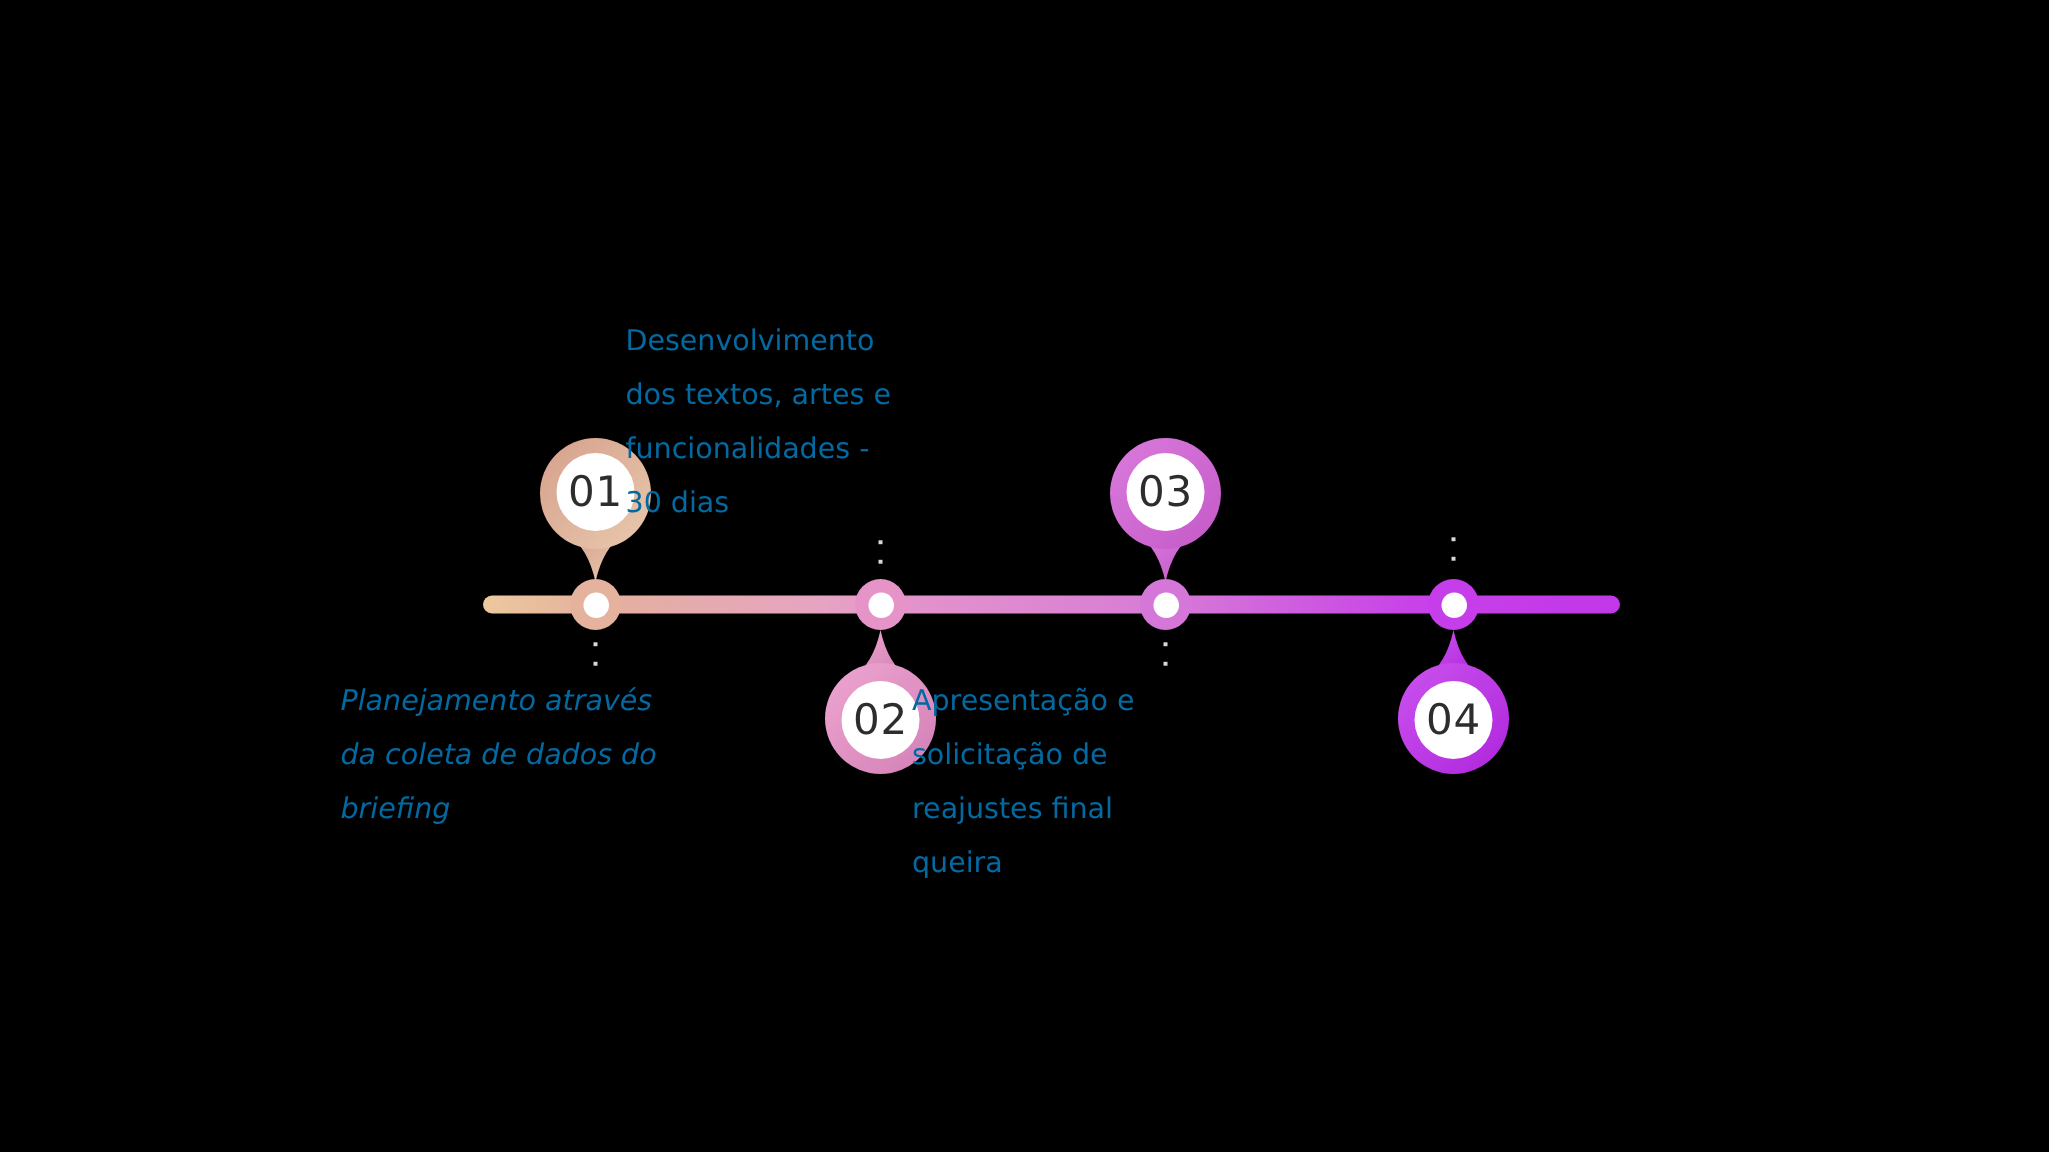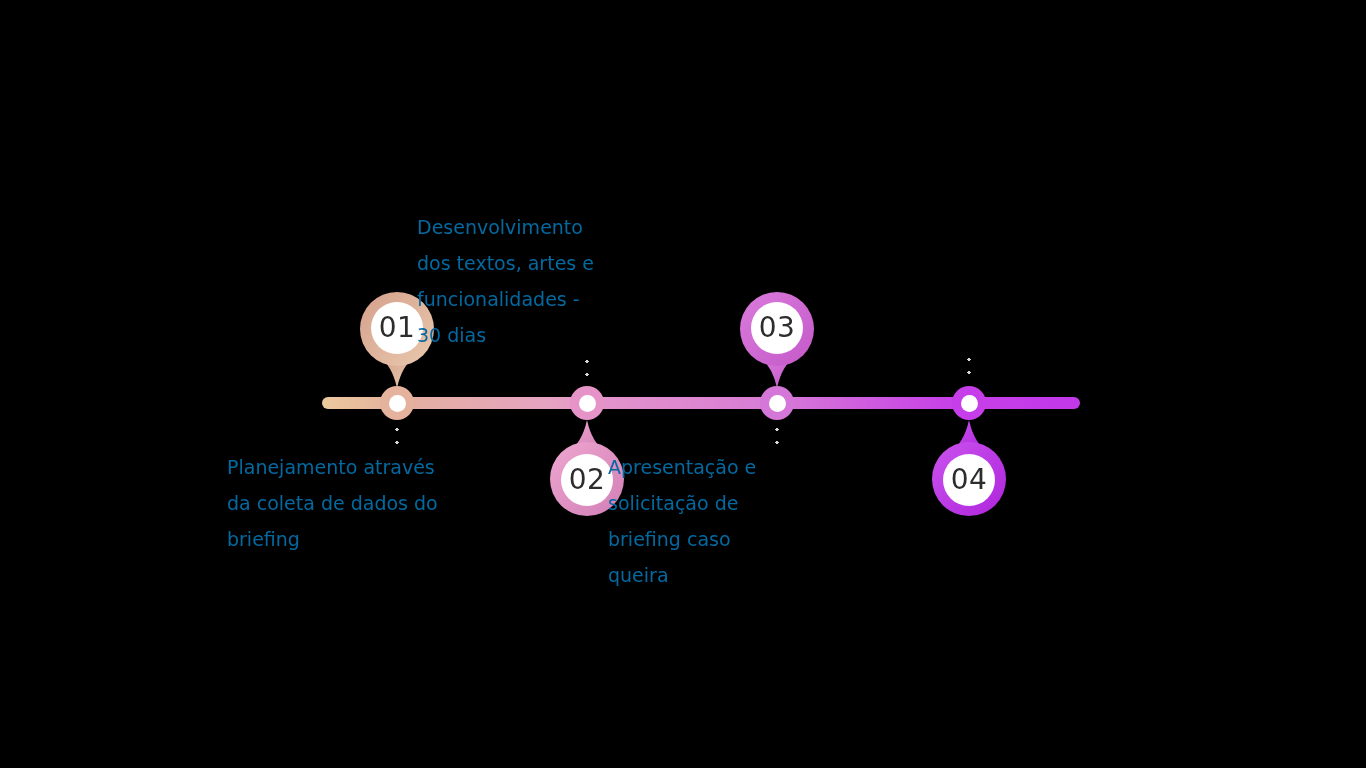--- a/index.html
+++ b/index.html
@@ -92,21 +92,21 @@
   .label {
     position: absolute;
     width: 340px;
     text-align: left;
     white-space: pre-line;
     color: #0369a1;
     font-size: 19px;
     line-height: 36px;
     font-weight: 500;
   }
-  .l1 { left: 227px; top: 449px; }
+  .l1 { left: 227px; top: 449px; font-style: italic; }
   .l2 { left: 417px; top: 209px; }
   .l3 { left: 608px; top: 449px; }
   .l4 { left: 799px; top: 320px; }
 </style>
 </head>
 <body>
 
 <div class="canvas">
 
   <div class="line"></div>
@@ -163,21 +163,21 @@
     <circle cx="40" cy="38" r="37" fill="url(#g3)"></circle>
     <circle cx="40" cy="37" r="26" fill="#ffffff"></circle>
     <text x="40" y="46" text-anchor="middle">03</text>
   </svg>
   <div class="node n3" style="background: rgb(213, 119, 216);">
     <span class="dot"></span>
   </div>
   <div class="connector c3"></div>
   <div class="label l3">Apresentação e
 solicitação de
-briefing caso
+reajustes final
 queira</div>
 
   <svg class="pin p4" viewBox="0 0 80 100">
     <defs>
       <linearGradient id="g4" x1="0%" y1="0%" x2="100%" y2="100%">
         <stop offset="0%" stop-color="#cb53ee"></stop>
         <stop offset="100%" stop-color="#ae25dc"></stop>
       </linearGradient>
     </defs>
     <path d="M21 35 Q35 26 40 3 Q45 26 59 35 Z" fill="url(#g4)"></path>

